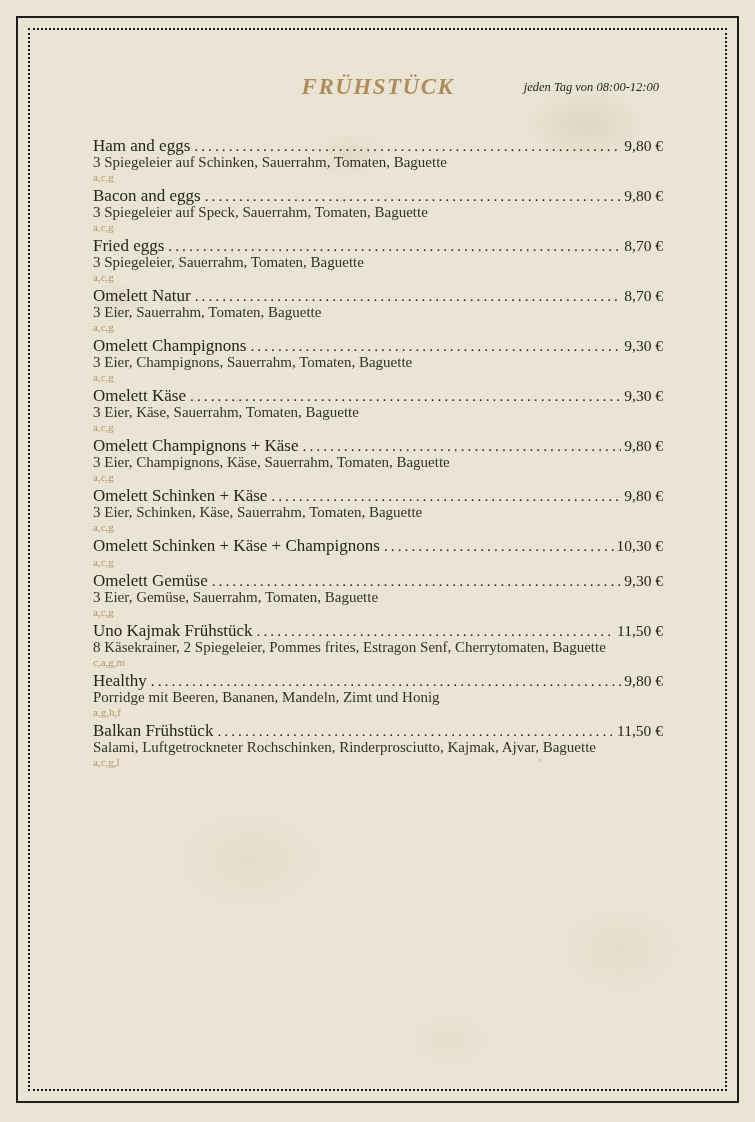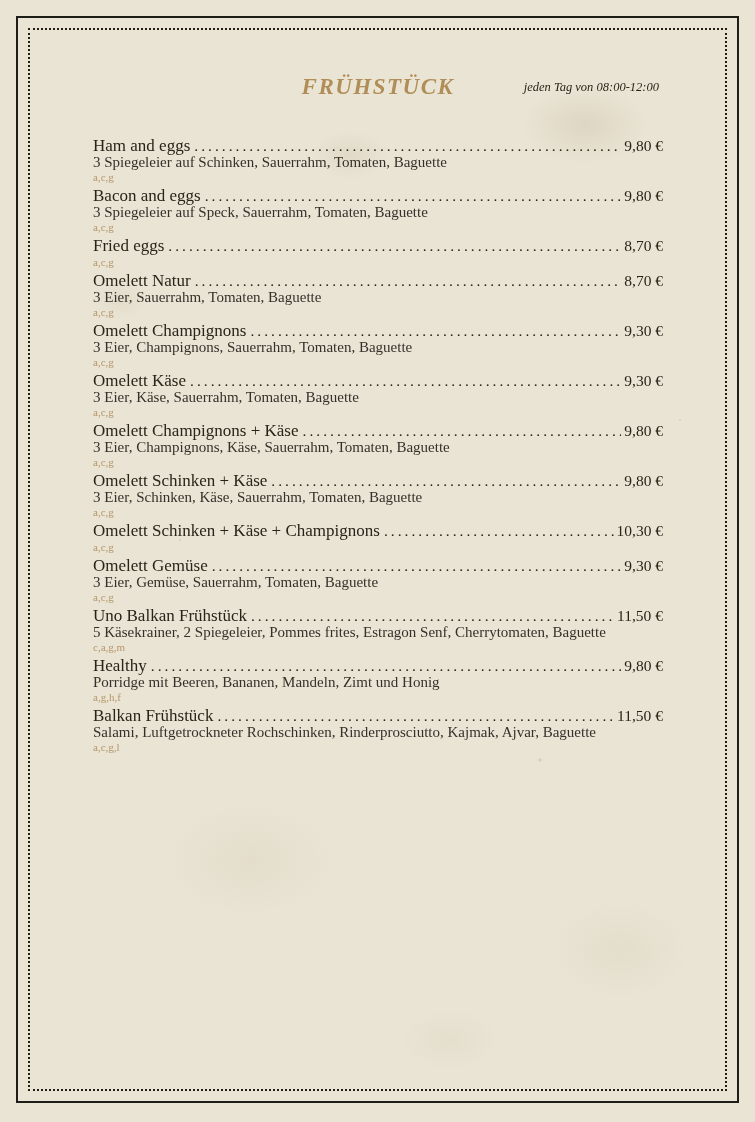--- a/index.html
+++ b/index.html
@@ -134,20 +134,21 @@
     <div class="item-desc">3 Spiegeleier auf Speck, Sauerrahm, Tomaten, Baguette</div>
     <div class="item-allergens">a,c,g</div>
   </section>
 
   <section class="menu-item">
     <div class="item-line">
       <span class="item-name">Fried eggs</span>
       <span class="item-dots"></span>
       <span class="item-price">8,70 €</span>
     </div>
+    <div class="item-desc">3 Spiegeleier, Sauerrahm, Tomaten, Baguette</div>
     <div class="item-allergens">a,c,g</div>
   </section>
 
   <section class="menu-item">
     <div class="item-line">
       <span class="item-name">Omelett Natur</span>
       <span class="item-dots"></span>
       <span class="item-price">8,70 €</span>
     </div>
     <div class="item-desc">3 Eier, Sauerrahm, Tomaten, Baguette</div>
@@ -208,25 +209,25 @@
       <span class="item-name">Omelett Gemüse</span>
       <span class="item-dots"></span>
       <span class="item-price">9,30 €</span>
     </div>
     <div class="item-desc">3 Eier, Gemüse, Sauerrahm, Tomaten, Baguette</div>
     <div class="item-allergens">a,c,g</div>
   </section>
 
   <section class="menu-item">
     <div class="item-line">
-      <span class="item-name">Uno Balkan Frühstück</span>
+      <span class="item-name">Uno Kajmak Frühstück</span>
       <span class="item-dots"></span>
       <span class="item-price">11,50 €</span>
     </div>
-    <div class="item-desc">5 Käsekrainer, 2 Spiegeleier, Pommes frites, Estragon Senf, Cherrytomaten, Baguette</div>
+    <div class="item-desc">8 Käsekrainer, 2 Spiegeleier, Pommes frites, Estragon Senf, Cherrytomaten, Baguette</div>
     <div class="item-allergens">c,a,g,m</div>
   </section>
 
   <section class="menu-item">
     <div class="item-line">
       <span class="item-name">Healthy</span>
       <span class="item-dots"></span>
       <span class="item-price">9,80 €</span>
     </div>
     <div class="item-desc">Porridge mit Beeren, Bananen, Mandeln, Zimt und Honig</div>

